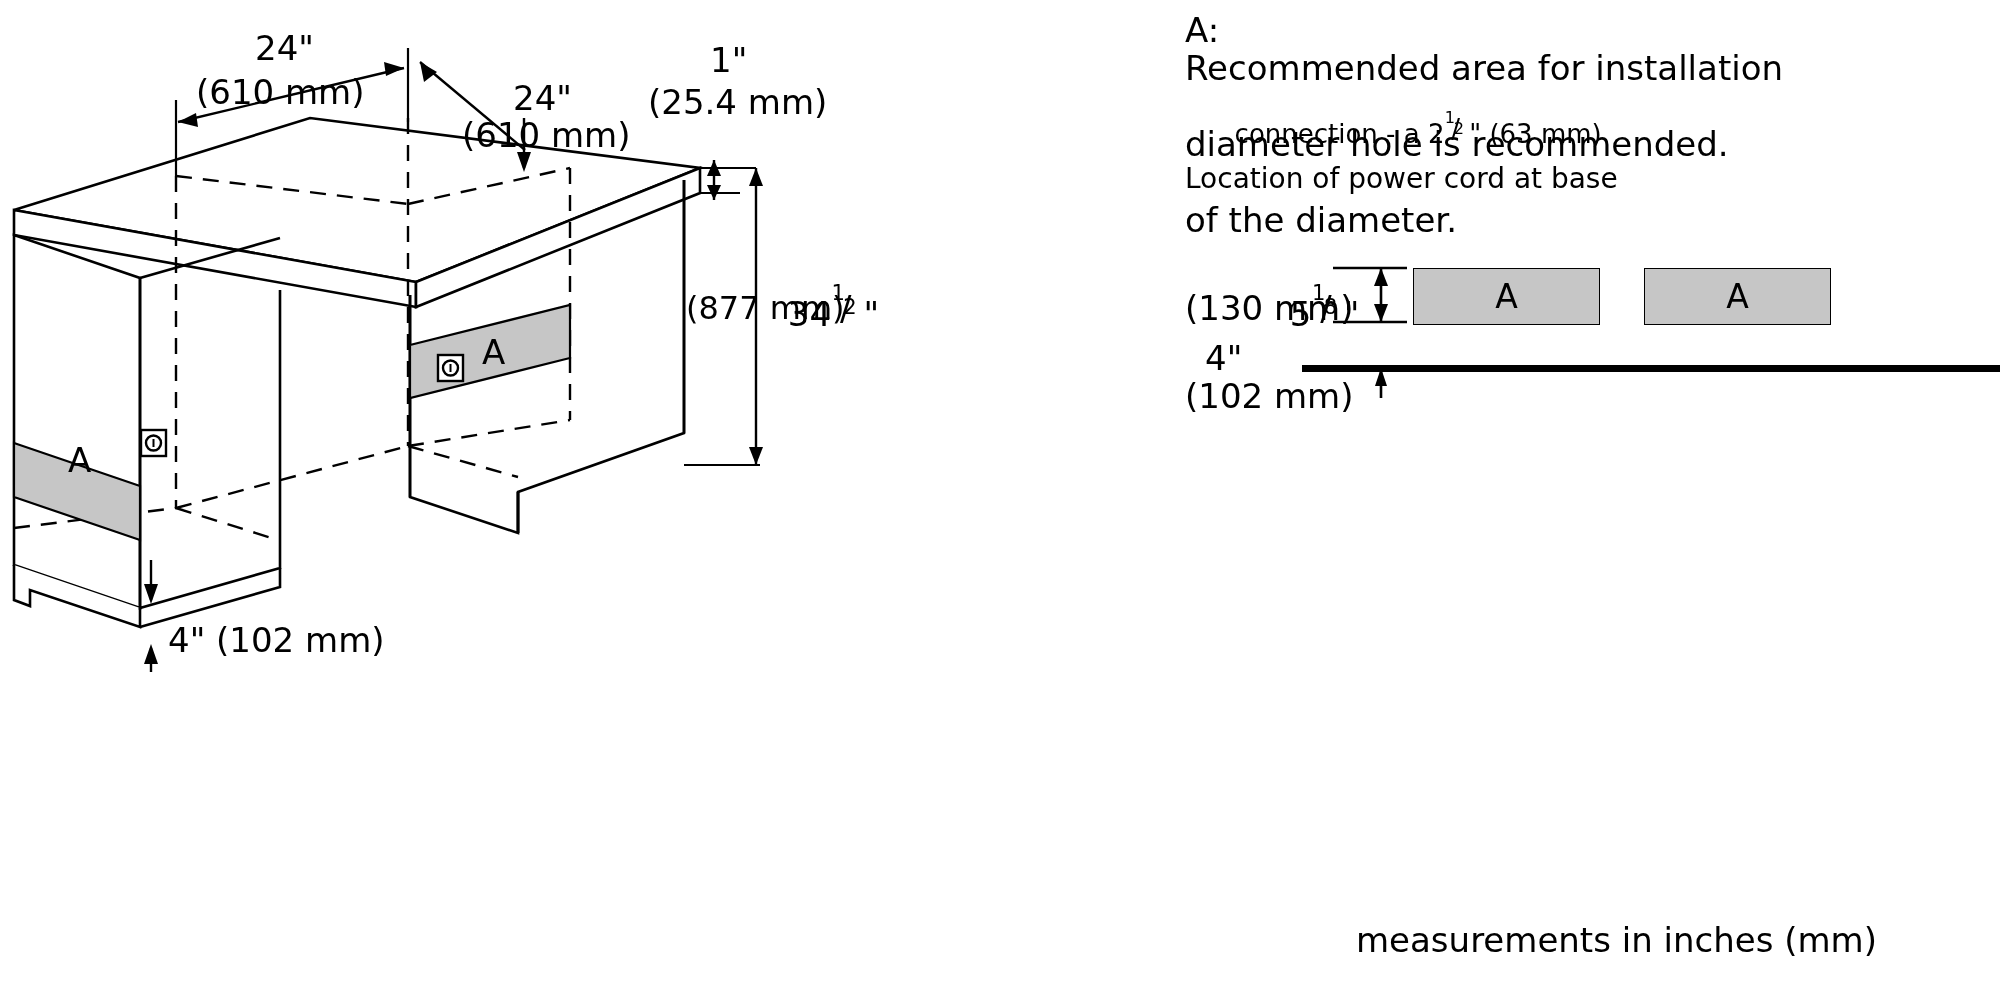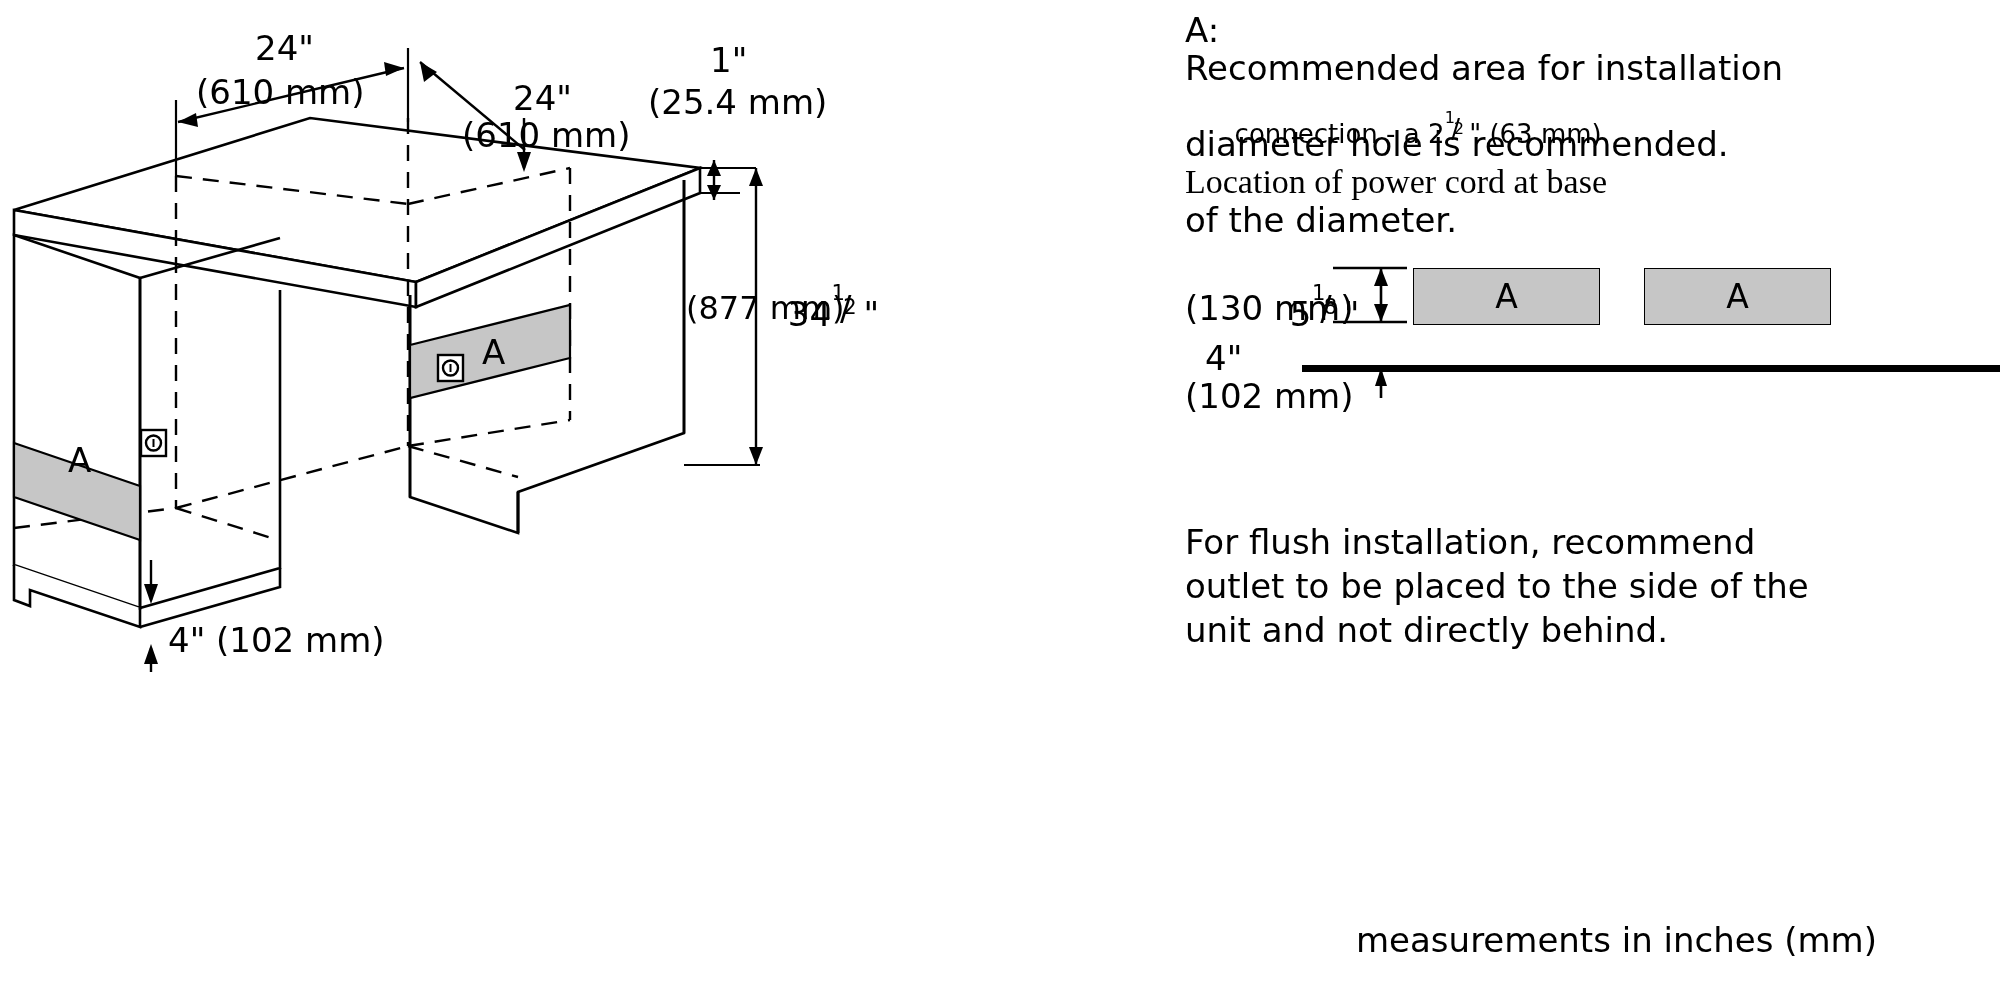--- a/index.html
+++ b/index.html
@@ -203,21 +203,21 @@
 
     <div class="txt" style="left:0px; top:10px; font-size:34px;">A:</div>
 
     <div class="txt" style="left:0px; top:48px; font-size:34px;">Recommended area for installation</div>
 
     <div class="txt" style="left:0px; top:86px; font-size:26px;">
       <span>connection - a 2</span><span class="frac"><sup>1</sup><span class="sl">/</span><sub>2</sub></span><span>" (63 mm)</span>
     </div>
 
     <div class="txt" style="left:0px; top:124px; font-size:34px;">diameter hole is recommended.</div>
-    <div class="txt" style="left:0px; top:162px; font-size:34px;font-family:Liberation Serif, serif;">Location of power cord at base</div>
+    <div class="txt" style="left:0px; top:162px; font-size:28px;">Location of power cord at base</div>
     <div class="txt" style="left:0px; top:200px; font-size:34px;">of the diameter.</div>
 
     <div class="txt" style="left:40px; top:252px; font-size:34px;">
       <span>5</span><span class="frac"><sup>1</sup><span class="sl">/</span><sub>8</sub></span><span>"</span>
     </div>
     <div class="txt" style="left:0px; top:288px; font-size:34px;">(130 mm)</div>
 
     <div class="txt" style="left:20px; top:338px; font-size:34px;">4"</div>
     <div class="txt" style="left:0px; top:376px; font-size:34px;">(102 mm)</div>
 
@@ -239,19 +239,16 @@
 
     <div class="legend-box" style="left:228px; top:268px; width:185px; height:55px;">
       <span>A</span>
     </div>
     <div class="legend-box" style="left:459px; top:268px; width:185px; height:55px;">
       <span>A</span>
     </div>
 
     <div class="legend-line" style="left:117px; top:365px; width:698px; height:7px;"></div>
 
-    <div class="note-block" style="left:0px; top:520px; font-size:34px;">For flush installation, recommend
-outlet to be placed to the side of the
-unit and not directly behind.</div>
 
     <div class="txt" style="left:140px; top:920px; font-size:34px;margin-left:31px;">measurements in inches (mm)</div>
   </div>
 </div>
 
 </body></html>

